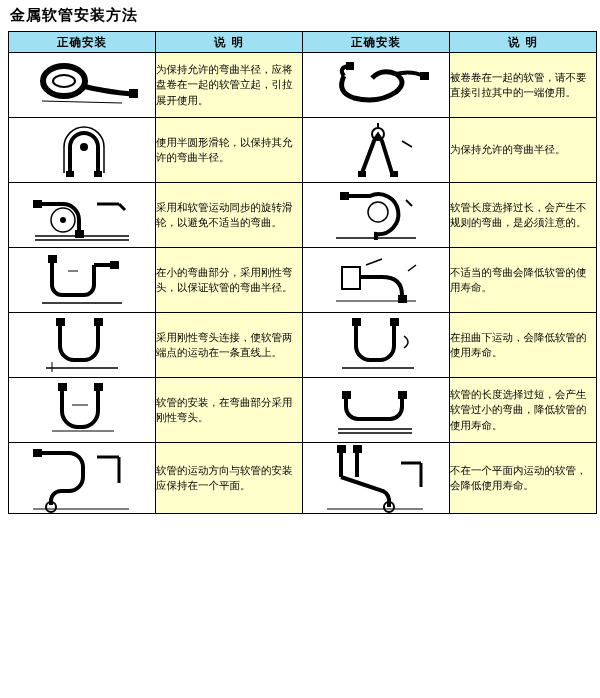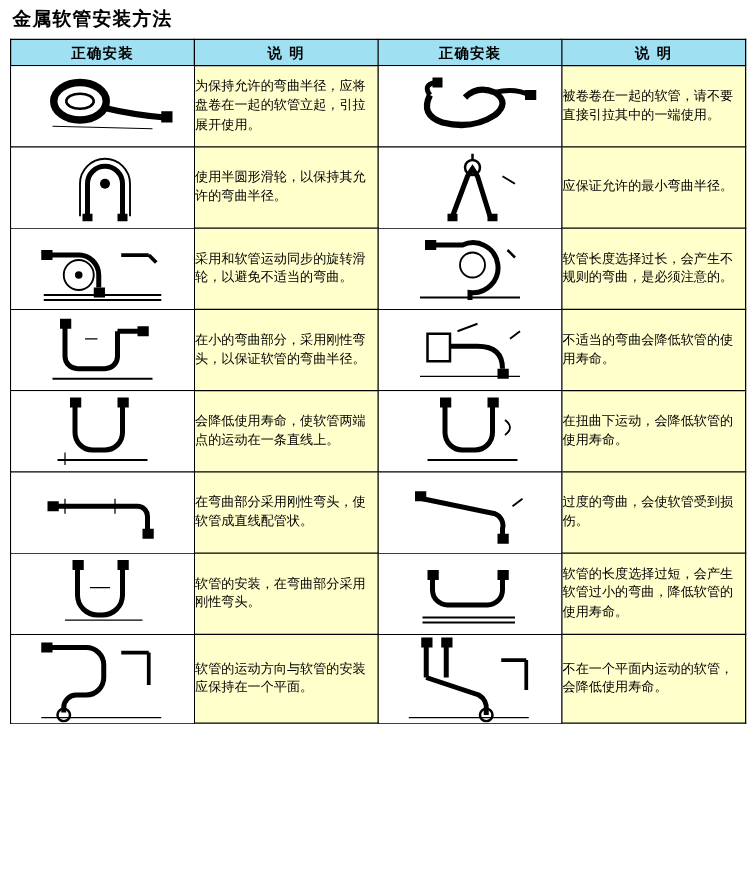--- a/index.html
+++ b/index.html
@@ -125,21 +125,21 @@
         <td class="img-cell">
           <svg class="sketch" width="120" height="58" viewBox="0 0 120 58">
             <path d="M46 52 L58 20 L62 14 L66 20 L76 52" fill="none" stroke="#000" stroke-width="4"></path>
             <circle cx="62" cy="13" r="6" fill="none" stroke="#000" stroke-width="2"></circle>
             <path d="M62 7 L62 2" stroke="#000" stroke-width="2"></path>
             <rect x="42" y="50" width="8" height="6" fill="#000"></rect>
             <rect x="74" y="50" width="8" height="6" fill="#000"></rect>
             <path d="M86 20 L96 26" stroke="#000" stroke-width="1.5"></path>
           </svg>
         </td>
-        <td class="txt-cell">应保证允许的最小弯曲半径。</td>
+        <td class="txt-cell">为保持允许的弯曲半径。</td>
       </tr>
 
       <tr class="row-h">
         <td class="img-cell">
           <svg class="sketch" width="126" height="58" viewBox="0 0 126 58">
             <path d="M20 18 L44 18 A16 16 0 0 1 60 34 L60 44" fill="none" stroke="#000" stroke-width="4"></path>
             <circle cx="44" cy="34" r="12" fill="none" stroke="#000" stroke-width="1.5"></circle>
             <circle cx="44" cy="34" r="3" fill="#000"></circle>
             <rect x="14" y="14" width="9" height="8" fill="#000"></rect>
             <rect x="56" y="44" width="9" height="8" fill="#000"></rect>
@@ -191,54 +191,33 @@
       <tr class="row-h">
         <td class="img-cell">
           <svg class="sketch" width="120" height="58" viewBox="0 0 120 58">
             <path d="M38 6 L38 30 A14 14 0 0 0 52 44 L62 44 A14 14 0 0 0 76 30 L76 6" fill="none" stroke="#000" stroke-width="4"></path>
             <rect x="34" y="2" width="9" height="8" fill="#000"></rect>
             <rect x="72" y="2" width="9" height="8" fill="#000"></rect>
             <path d="M24 52 L96 52" stroke="#000" stroke-width="1.5"></path>
             <path d="M30 46 L30 56" stroke="#000" stroke-width="1"></path>
           </svg>
         </td>
-        <td class="txt-cell">会降低使用寿命，使软管两端点的运动在一条直线上。</td>
+        <td class="txt-cell">采用刚性弯头连接，使软管两端点的运动在一条直线上。</td>
         <td class="img-cell">
           <svg class="sketch" width="120" height="58" viewBox="0 0 120 58">
             <path d="M40 6 L40 30 A14 14 0 0 0 54 44 L64 44 A14 14 0 0 0 78 30 L78 6" fill="none" stroke="#000" stroke-width="4"></path>
             <rect x="36" y="2" width="9" height="8" fill="#000"></rect>
             <rect x="74" y="2" width="9" height="8" fill="#000"></rect>
             <path d="M26 52 L98 52" stroke="#000" stroke-width="1.5"></path>
             <path d="M88 20 Q96 26 88 32" fill="none" stroke="#000" stroke-width="1.5"></path>
           </svg>
         </td>
         <td class="txt-cell">在扭曲下运动，会降低软管的使用寿命。</td>
       </tr>
 
-      <tr class="row-h">
-        <td class="img-cell">
-          <svg class="sketch" width="120" height="58" viewBox="0 0 120 58">
-            <path d="M22 24 L88 24 A8 8 0 0 1 96 32 L96 44" fill="none" stroke="#000" stroke-width="4"></path>
-            <rect x="16" y="20" width="9" height="8" fill="#000"></rect>
-            <rect x="92" y="42" width="9" height="8" fill="#000"></rect>
-            <path d="M30 18 L30 30" stroke="#000" stroke-width="1"></path>
-            <path d="M70 18 L70 30" stroke="#000" stroke-width="1"></path>
-          </svg>
-        </td>
-        <td class="txt-cell">在弯曲部分采用刚性弯头，使软管成直线配管状。</td>
-        <td class="img-cell">
-          <svg class="sketch" width="120" height="58" viewBox="0 0 120 58">
-            <path d="M22 18 L80 30 A10 10 0 0 1 86 42 L86 48" fill="none" stroke="#000" stroke-width="4"></path>
-            <rect x="16" y="12" width="9" height="8" fill="#000"></rect>
-            <rect x="82" y="46" width="9" height="8" fill="#000"></rect>
-            <path d="M94 24 L102 18" stroke="#000" stroke-width="1.5"></path>
-          </svg>
-        </td>
-        <td class="txt-cell">过度的弯曲，会使软管受到损伤。</td>
-      </tr>
 
       <tr class="row-h">
         <td class="img-cell">
           <svg class="sketch" width="120" height="58" viewBox="0 0 120 58">
             <path d="M40 6 L40 30 A16 16 0 0 0 56 46 L60 46 A16 16 0 0 0 76 30 L76 6" fill="none" stroke="#000" stroke-width="4"></path>
             <rect x="36" y="2" width="9" height="8" fill="#000"></rect>
             <rect x="72" y="2" width="9" height="8" fill="#000"></rect>
             <path d="M30 50 L92 50" stroke="#000" stroke-width="1"></path>
             <path d="M50 24 L66 24" stroke="#000" stroke-width="1"></path>
           </svg>

